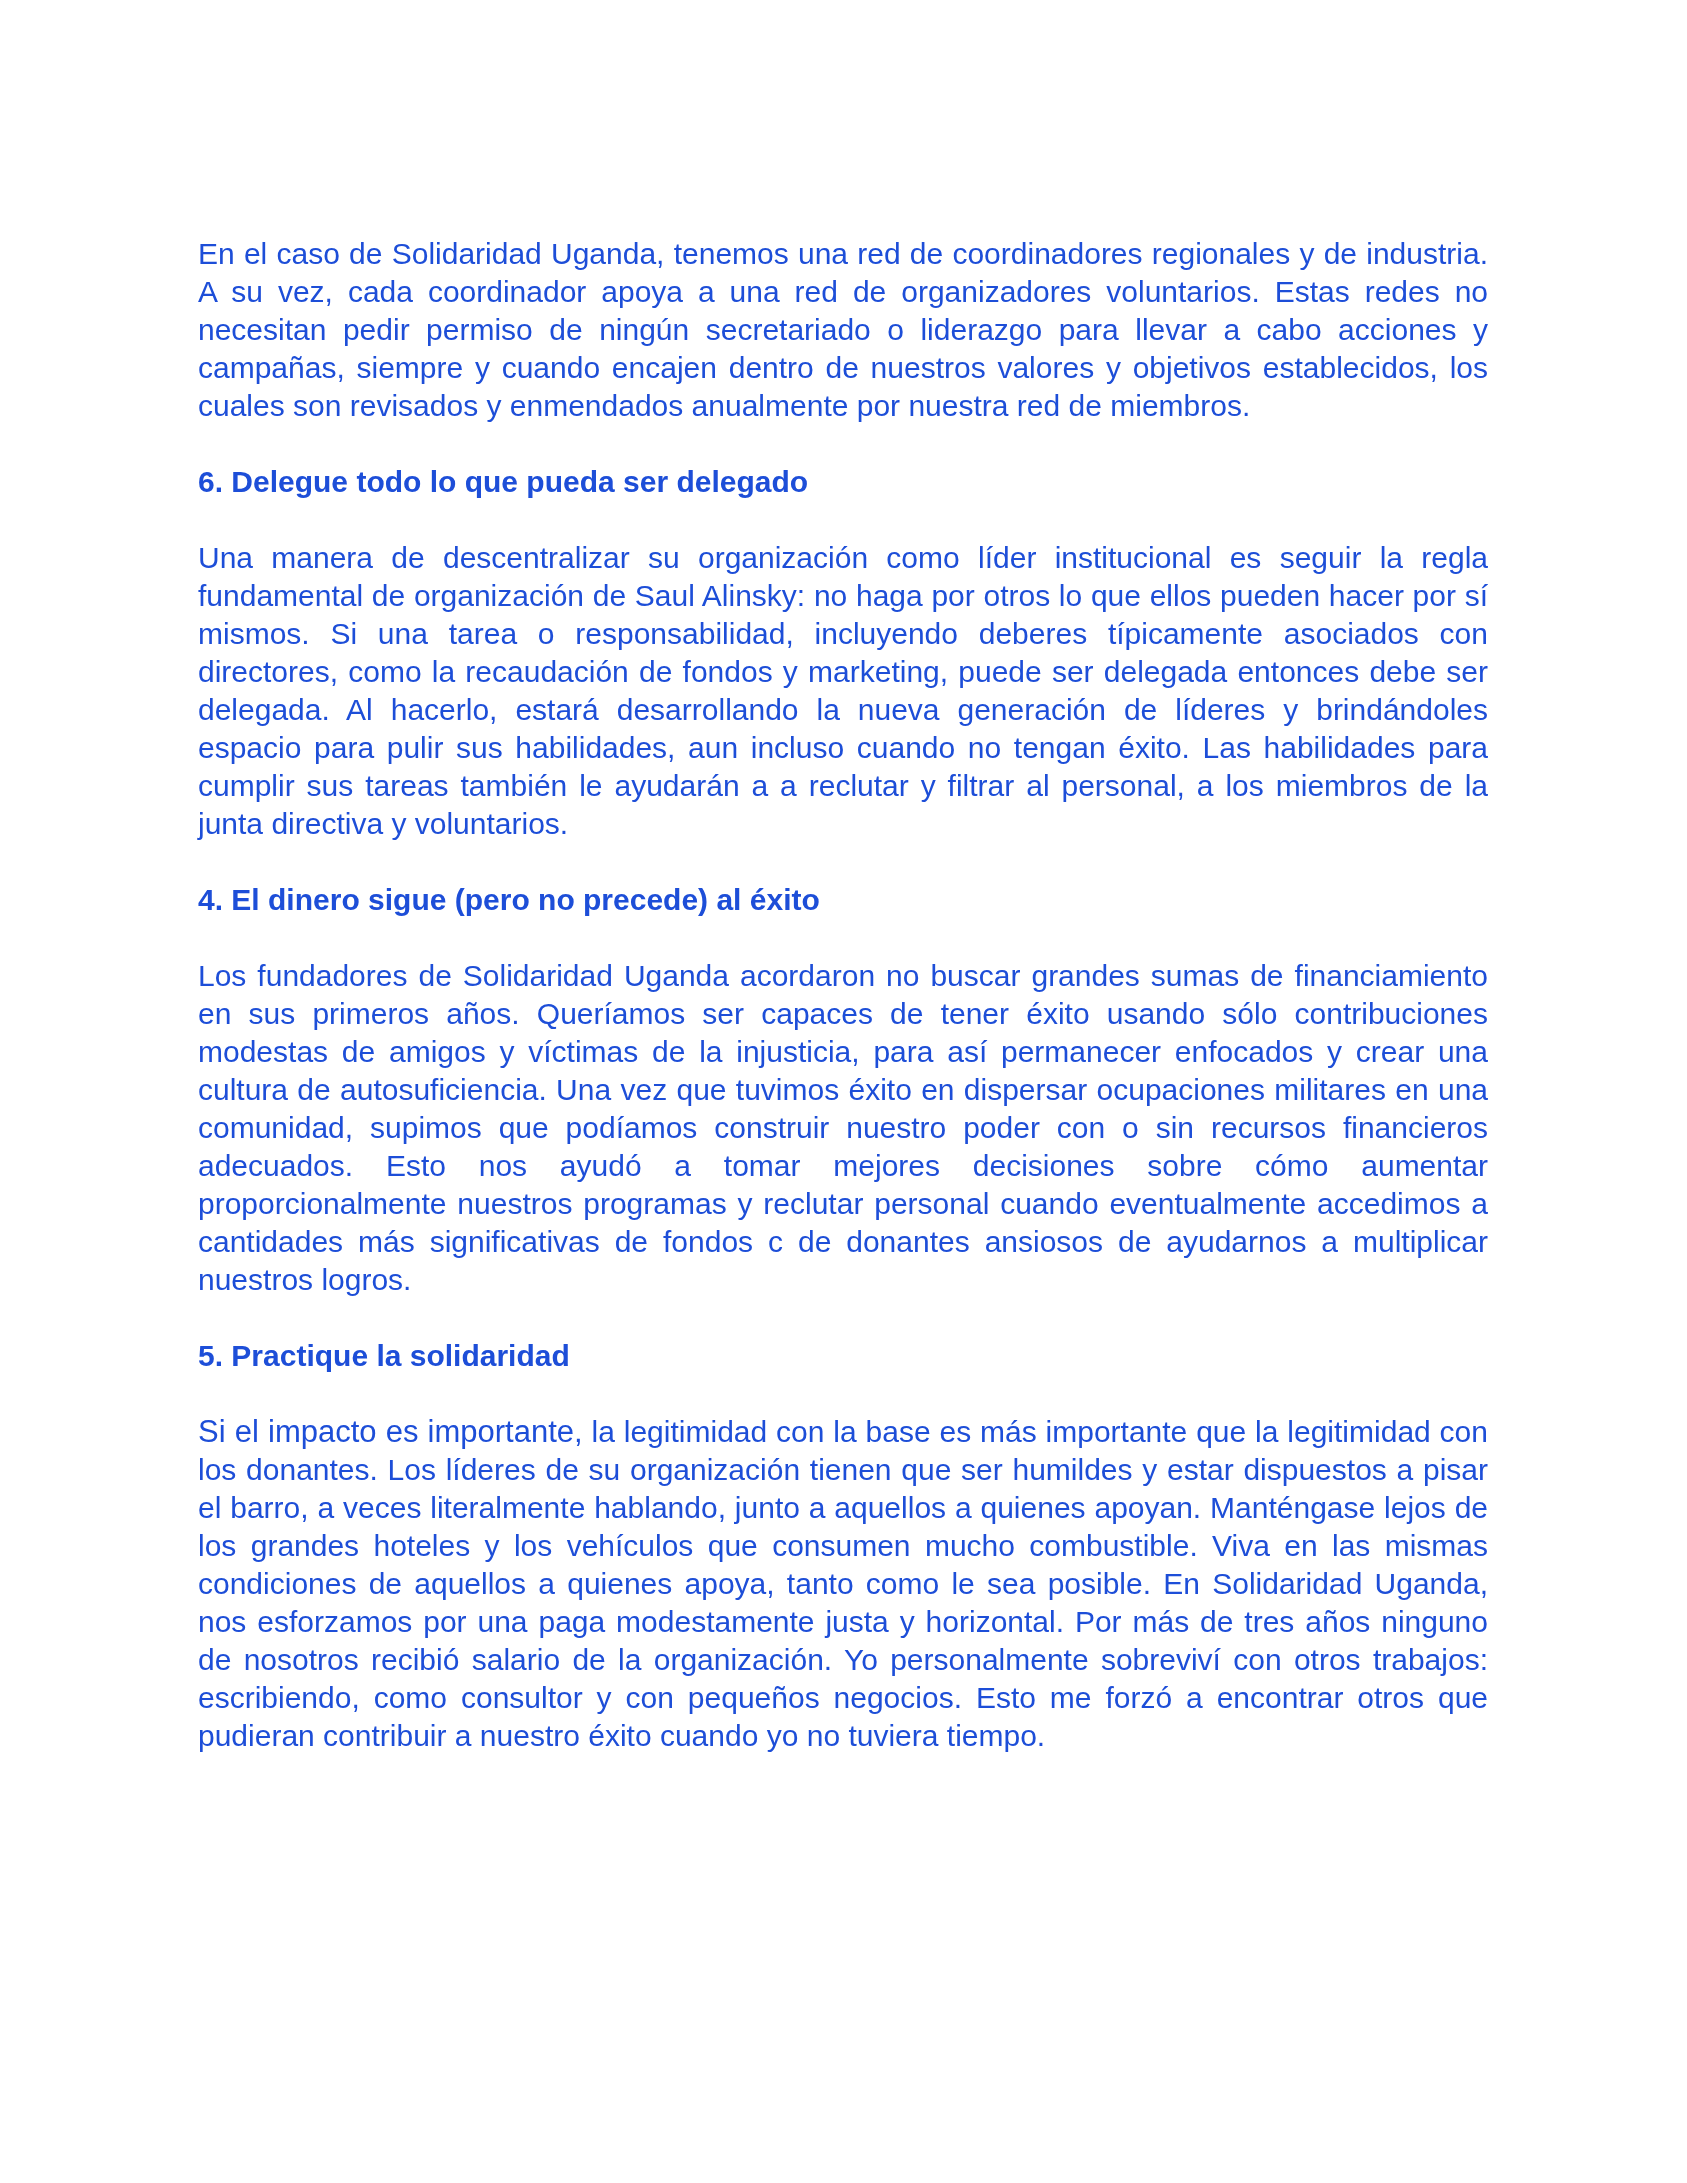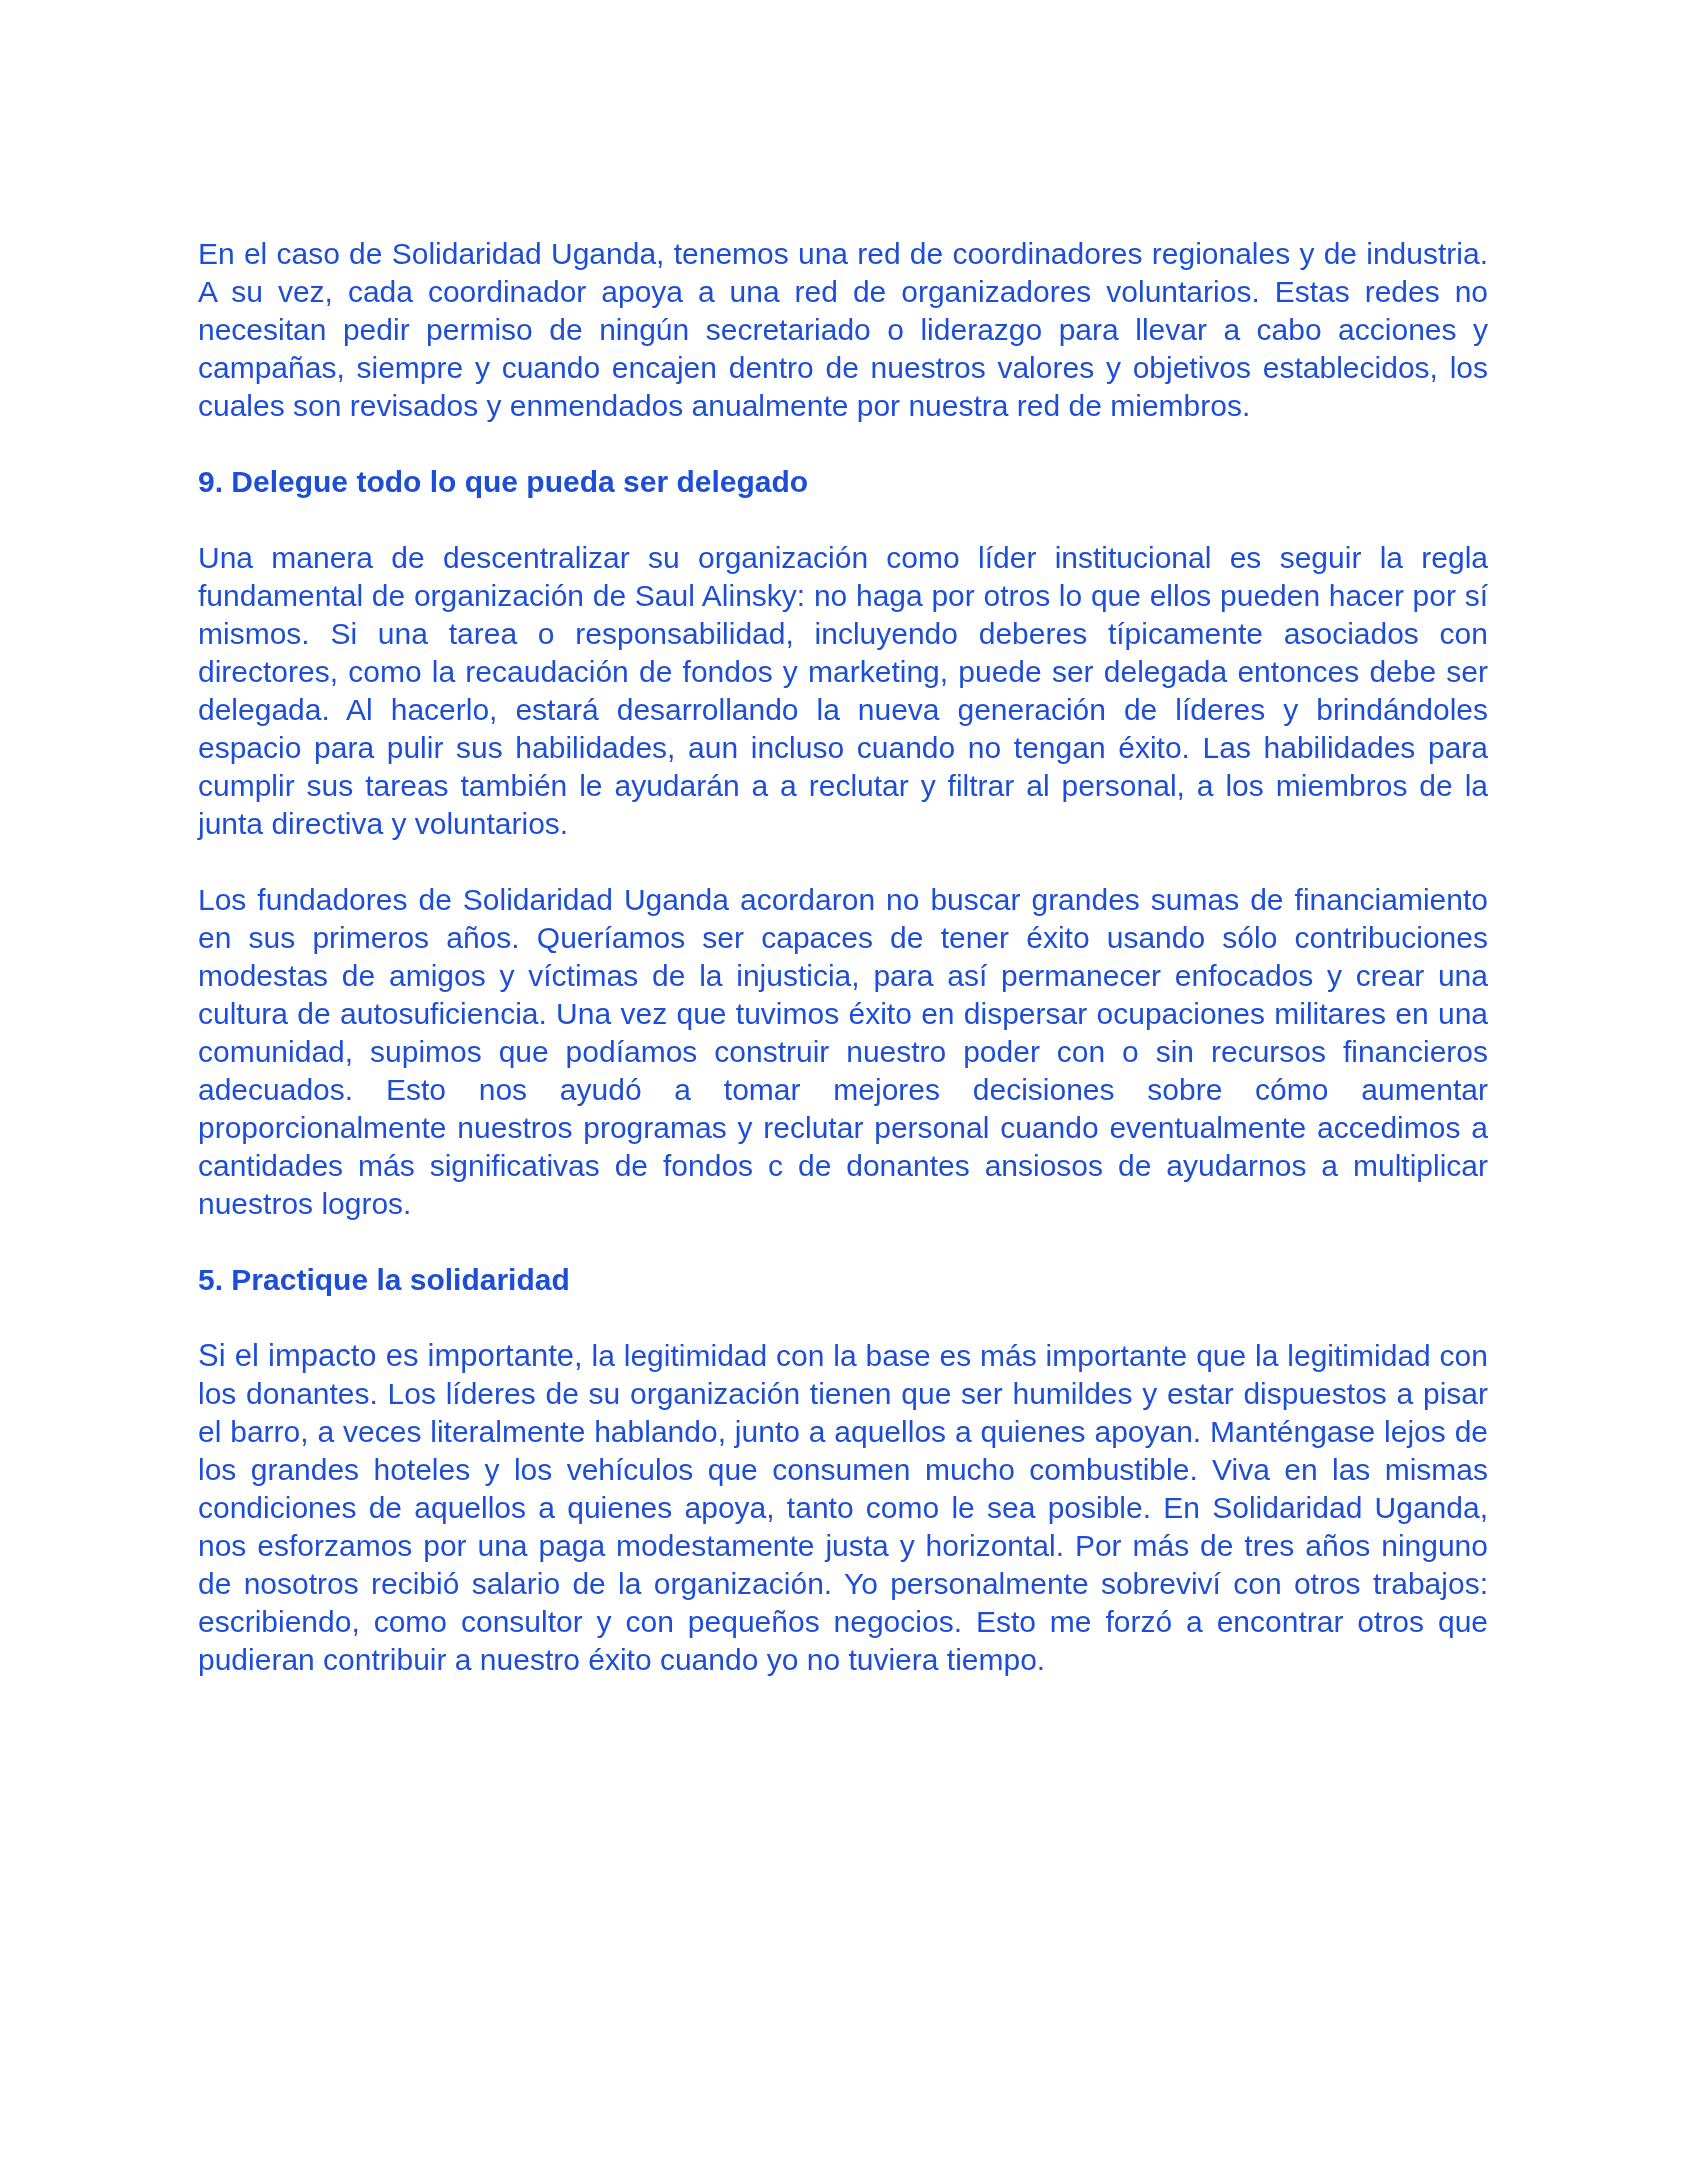--- a/index.html
+++ b/index.html
@@ -18,22 +18,23 @@
   h2 { margin: 0 0 38px 0; font-size: 30px; font-weight: bold; line-height: 38px; }
   .lead { font-size: 31px; }
   em { font-style: italic; }
 </style>
 </head>
 <body>
 
 <div class="page">
   <p>En el caso de Solidaridad Uganda, tenemos una red de coordinadores regionales y de industria. A su vez, cada coordinador apoya a una red de organizadores voluntarios. Estas redes no necesitan pedir permiso de ningún secretariado o liderazgo para llevar a cabo acciones y campañas, siempre y cuando encajen dentro de nuestros valores y objetivos establecidos, los cuales son revisados y enmendados anualmente por nuestra red de miembros.</p>
 
-  <h2>9. Delegue todo lo que pueda ser delegado</h2>
+  <h2>6. Delegue todo lo que pueda ser delegado</h2>
   <p>Una manera de descentralizar su organización como líder institucional es seguir la regla fundamental de organización de Saul Alinsky: no haga por otros lo que ellos pueden hacer por sí mismos. Si una tarea o responsabilidad, incluyendo deberes típicamente asociados con directores, como la recaudación de fondos y marketing, puede ser delegada entonces debe ser delegada. Al hacerlo, estará desarrollando la nueva generación de líderes y brindándoles espacio para pulir sus habilidades, aun incluso cuando no tengan éxito. Las habilidades para cumplir sus tareas también le ayudarán a a reclutar y filtrar al personal, a los miembros de la junta directiva y voluntarios.</p>
 
+  <h2>4. El dinero sigue (pero no precede) al éxito</h2>
   <p>Los fundadores de Solidaridad Uganda acordaron no buscar grandes sumas de financiamiento en sus primeros años. Queríamos ser capaces de tener éxito usando sólo contribuciones modestas de amigos y víctimas de la injusticia, para así permanecer enfocados y crear una cultura de autosuficiencia. Una vez que tuvimos éxito en dispersar ocupaciones militares en una comunidad, supimos que podíamos construir nuestro poder con o sin recursos financieros adecuados. Esto nos ayudó a tomar mejores decisiones sobre cómo aumentar proporcionalmente nuestros programas y reclutar personal cuando eventualmente accedimos a cantidades más significativas de fondos c de donantes ansiosos de ayudarnos a multiplicar nuestros logros.</p>
 
   <h2>5. Practique la solidaridad</h2>
   <p><span class="lead">Si el impacto es importante,</span><span> la legitimidad con la base es más importante que la legitimidad con los donantes. Los líderes de su organización tienen que ser humildes y estar dispuestos a pisar el barro, a veces literalmente hablando, junto a aquellos a quienes apoyan. Manténgase lejos de los grandes hoteles y los vehículos que consumen mucho combustible. Viva en las mismas condiciones de aquellos a quienes apoya, tanto como le sea posible. En Solidaridad Uganda, nos esforzamos por una paga modestamente justa y horizontal. Por más de tres años ninguno de nosotros recibió salario de la organización. Yo personalmente sobreviví con otros trabajos: escribiendo, como consultor y con pequeños negocios. Esto me forzó a encontrar otros que pudieran contribuir a nuestro éxito cuando yo no tuviera tiempo.</span></p>
 
 </div>
 
 
 </body></html>

